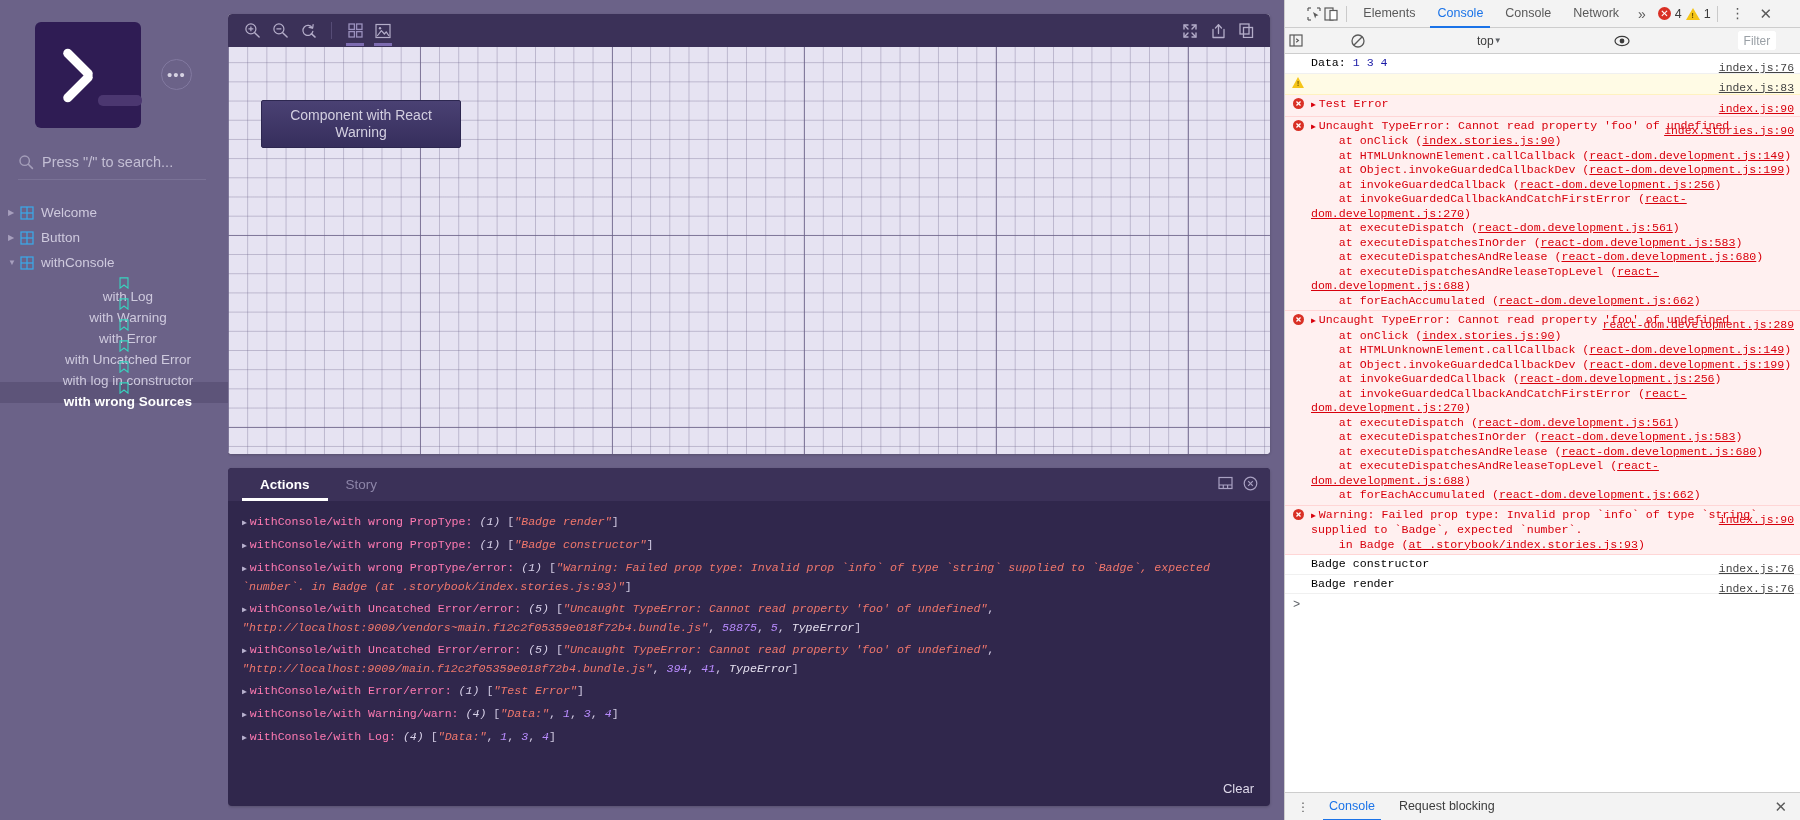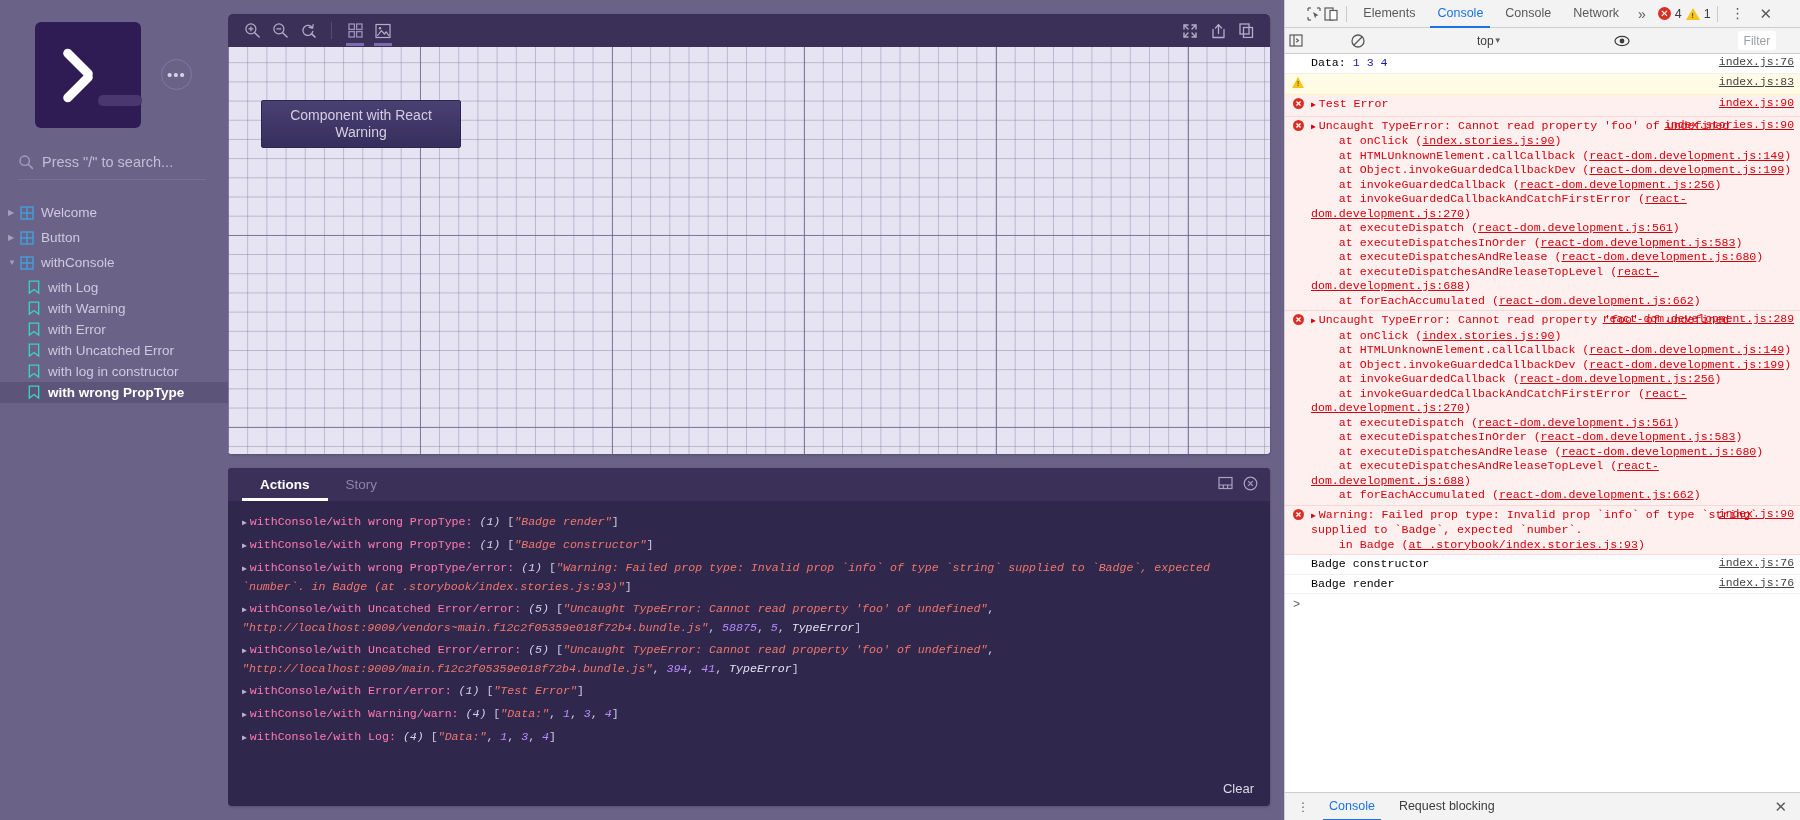--- a/index.html
+++ b/index.html
@@ -44,21 +44,21 @@
     border-bottom:1px solid #7a7296; padding-bottom:9px;
   }
   .search-ico { width:16px;height:16px; flex:0 0 16px; margin-right:8px; opacity:.65 }
   .search-txt { color:#c3bed4; font-size:14.5px; }
   .tree { margin-top:22px; }
   .tree-item {
     display:flex; align-items:center; height:21px; padding-left:8px;
     color:#cfcade; font-size:13.5px; cursor:pointer; user-select:none;
   }
   .tree-item.root { margin-bottom:4px; }
-  .tree-item.leaf { padding-left:28px; }
+  .tree-item.leaf { padding-left:28px;flex-direction:column; }
   .tree-item.sel { background:#5d5479; color:#ffffff; font-weight:bold; }
   .caret { width:12px; flex:0 0 12px; color:#a79fbd; font-size:8px; line-height:8px; }
   .ico-comp { width:14px; flex:0 0 14px; margin-right:7px; }
   .ico-book { width:12px; flex:0 0 12px; margin-right:8px; }
   .tree-lbl { white-space:nowrap; }
 
   
   .preview-col { flex:1; display:flex; flex-direction:column; padding:14px 14px 14px 0; }
   .prev-wrap { background:#ffffff; border-radius:4px; overflow:hidden; display:flex; flex-direction:column;
                height:440px; box-shadow:0 1px 3px rgba(0,0,0,.2); }
@@ -175,21 +175,21 @@
   .gear{ margin-left:auto; padding:0 6px; cursor:pointer; }
 
   .dt-console { flex:1; overflow:hidden; background:#fff; font-family:"Liberation Mono", monospace;
                 font-size:11.6px; line-height:14.5px; position:relative; }
   .cmsg { display:flex; padding:2px 0 2px 0; border-bottom:1px solid #f0f0f0; position:relative; min-height:18px; }
   .cmsg.lvl-log { background:#fff; }
   .cmsg.lvl-warn { background:#fffbe5; border-bottom-color:#fff2c0; }
   .cmsg.lvl-err  { background:#fff0f0; border-bottom-color:#ffd6d6; }
   .cmsg .gutter { width:26px; flex:0 0 26px; display:flex; justify-content:center; padding-top:1px; }
   .cmsg .body { flex:1; padding-right:6px; white-space:pre-wrap; word-break:break-word; }
-  .cmsg .src { position:absolute; right:6px; top:1px; color:#444; text-decoration:underline;
+  .cmsg .src { position:absolute; right:6px; top:7px; color:#444; text-decoration:underline;
                font-size:11.4px; white-space:nowrap; cursor:pointer;}
   .cmsg.lvl-err .body { color:#d8000c; }
   .cmsg.lvl-err .src  { color:#d8000c; }
   .tri { color:#5f6368; font-size:8px; margin-right:3px; }
   .cmsg.lvl-err .tri { color:#d8000c; }
   .num-b { color:#1a1aa6; }
   .stack { color:#d8000c; }
   .stack a { color:#d8000c; text-decoration:underline; }
   .prompt-row { display:flex; padding:4px 0 4px 8px; color:#5f6368; font-size:12px; }
 
@@ -282,21 +282,21 @@
           <div class="tree-item leaf">
             <svg class="ico-book" viewBox="0 0 11 13" fill="none" stroke="#37d6c0" stroke-width="1.2">
               <path d="M1.2 1h8.6v11L5.5 8.7 1.2 12z"></path>
             </svg>
             <span class="tree-lbl">with log in constructor</span>
           </div>
           <div class="tree-item leaf sel">
             <svg class="ico-book" viewBox="0 0 11 13" fill="none" stroke="#37d6c0" stroke-width="1.2">
               <path d="M1.2 1h8.6v11L5.5 8.7 1.2 12z"></path>
             </svg>
-            <span class="tree-lbl">with wrong PropType</span>
+            <span class="tree-lbl">with wrong Sources</span>
           </div>
         </div>
     </div>
 
     <div class="preview-col">
 
       <div class="prev-wrap">
         <div class="ptoolbar">
           <div class="tb-btn">
             <svg width="17" height="17" viewBox="0 0 18 18">

